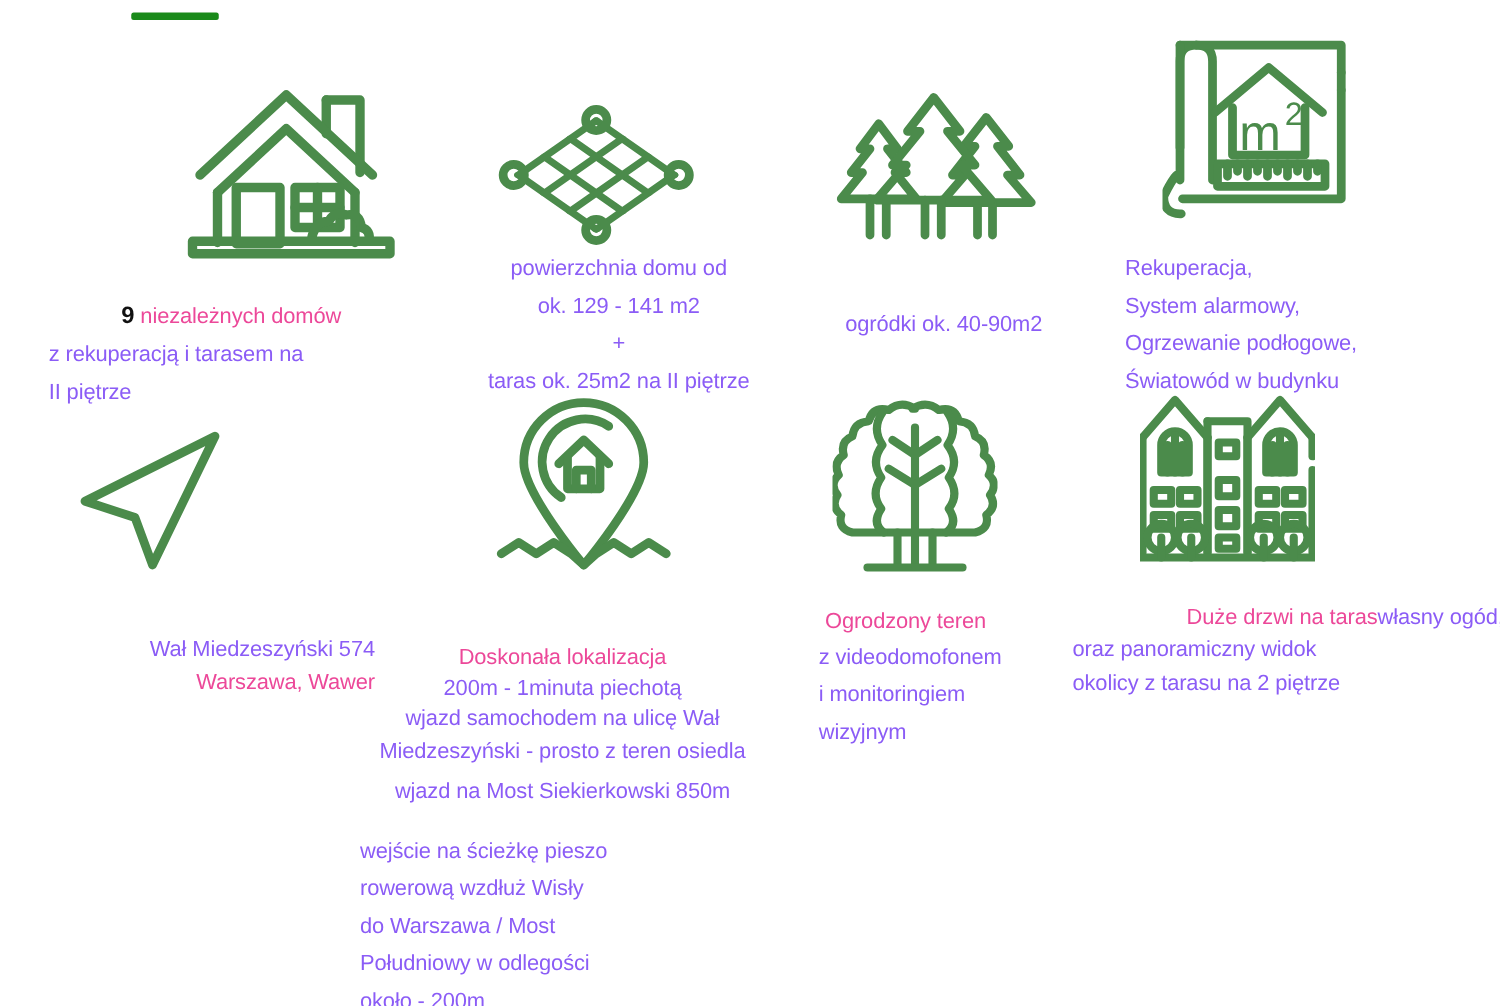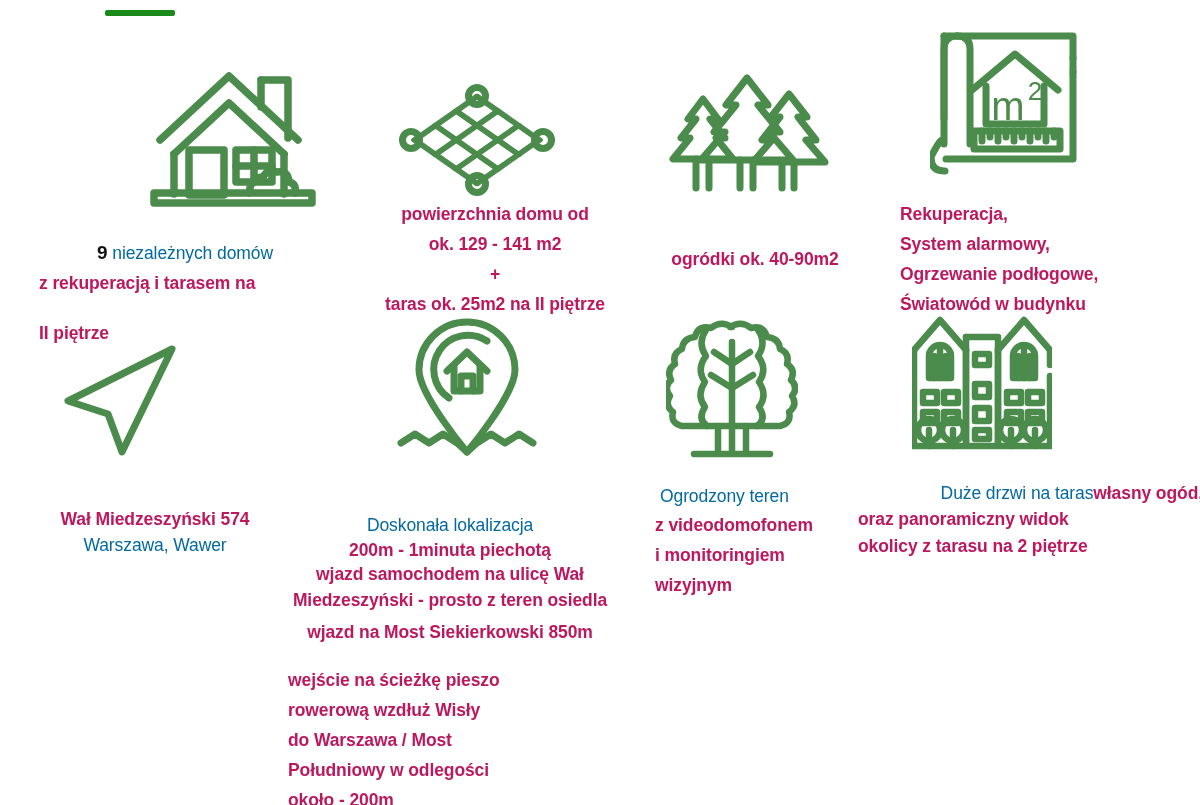--- a/index.html
+++ b/index.html
@@ -22,22 +22,22 @@
   }
 
   .icon{display:block;}
 
   .txt{
     position:absolute;
     font-size:17.5px;
     line-height:1.52;
     letter-spacing:-0.1px;
   }
-  .bold{font-weight:bold;color:#be185d;}
-  .reg{font-weight:normal;color:#0369a1;}
+  .bold{font-weight:normal;color:#8b5cf6;}
+  .reg{font-weight:normal;color:#ec4899;}
   .center{text-align:center;}
   .left{text-align:left;}
 
   .l1{line-height:1.5;}
   .l2{line-height:1.72;}
 
   .big-num{font-weight:bold;color:#111;font-size:19px;}
 </style>
 </head>
 <body>
@@ -65,21 +65,21 @@
 
       <path d="M101 131 q2 -16 14 -16 q5 -9 14 -5 q11 -2 12 10 q8 2 6 11"></path>
 
       <rect x="6" y="131" width="158" height="10"></rect>
     </svg>
   </div>
 
   <div class="txt center" style="left:35px;top:239px;width:300px;">
     <div class="l1"><span class="big-num">9</span> <span class="reg">niezależnych domów</span></div>
     <div class="bold l2" style="text-align:left;margin-left:4px;">z rekuperacją i tarasem na</div>
-    <div class="bold l2" style="text-align:left;margin-left:4px;margin-top:20px;">II piętrze</div>
+    <div class="bold l2" style="text-align:left;margin-left:4px;">II piętrze</div>
   </div>
 
   <div class="abs" style="left:396px;top:84px;">
     <svg class="icon" width="162" height="112" viewBox="0 0 162 112" fill="none" stroke="#4b8b4b" stroke-width="7" stroke-linecap="round" stroke-linejoin="round">
       <g transform="translate(81,56) scale(1.0,0.70) rotate(45) translate(-44,-44)">
 
         <path d="M0 0 H88 M0 29.3 H88 M0 58.6 H88 M0 88 H88"></path>
         <path d="M0 0 V88 M29.3 0 V88 M58.6 0 V88 M88 0 V88"></path>
       </g>
 
@@ -143,21 +143,21 @@
     <div class="bold l2">Ogrzewanie podłogowe,</div>
     <div class="bold l2">Światowód w budynku</div>
   </div>
 
   <div class="abs" style="left:60px;top:340px;">
     <svg class="icon" width="125" height="120" viewBox="0 0 125 120" fill="none" stroke="#4b8b4b" stroke-width="7" stroke-linejoin="round" stroke-linecap="round">
       <path d="M112 9 L8 61 L48 74 L62 112 Z"></path>
     </svg>
   </div>
 
-  <div class="txt center" style="left:10px;top:506px;width:290px;">
+  <div class="txt center" style="left:10px;top:506px;width:290px;text-align:right;">
     <div class="bold l1">Wał Miedzeszyński 574</div>
     <div class="reg l1">Warszawa, Wawer</div>
   </div>
 
   <div class="abs" style="left:387px;top:318px;">
     <svg class="icon" width="160" height="145" viewBox="0 0 160 145" fill="none" stroke="#4b8b4b" stroke-width="7" stroke-linejoin="round" stroke-linecap="round">
 
       <path d="M80 134 C80 134 32 77 32 52 A48 48 0 1 1 128 52 C128 77 80 134 80 134 Z"></path>
 
       <path d="M100 23 A34 34 0 1 0 62 80"></path>

